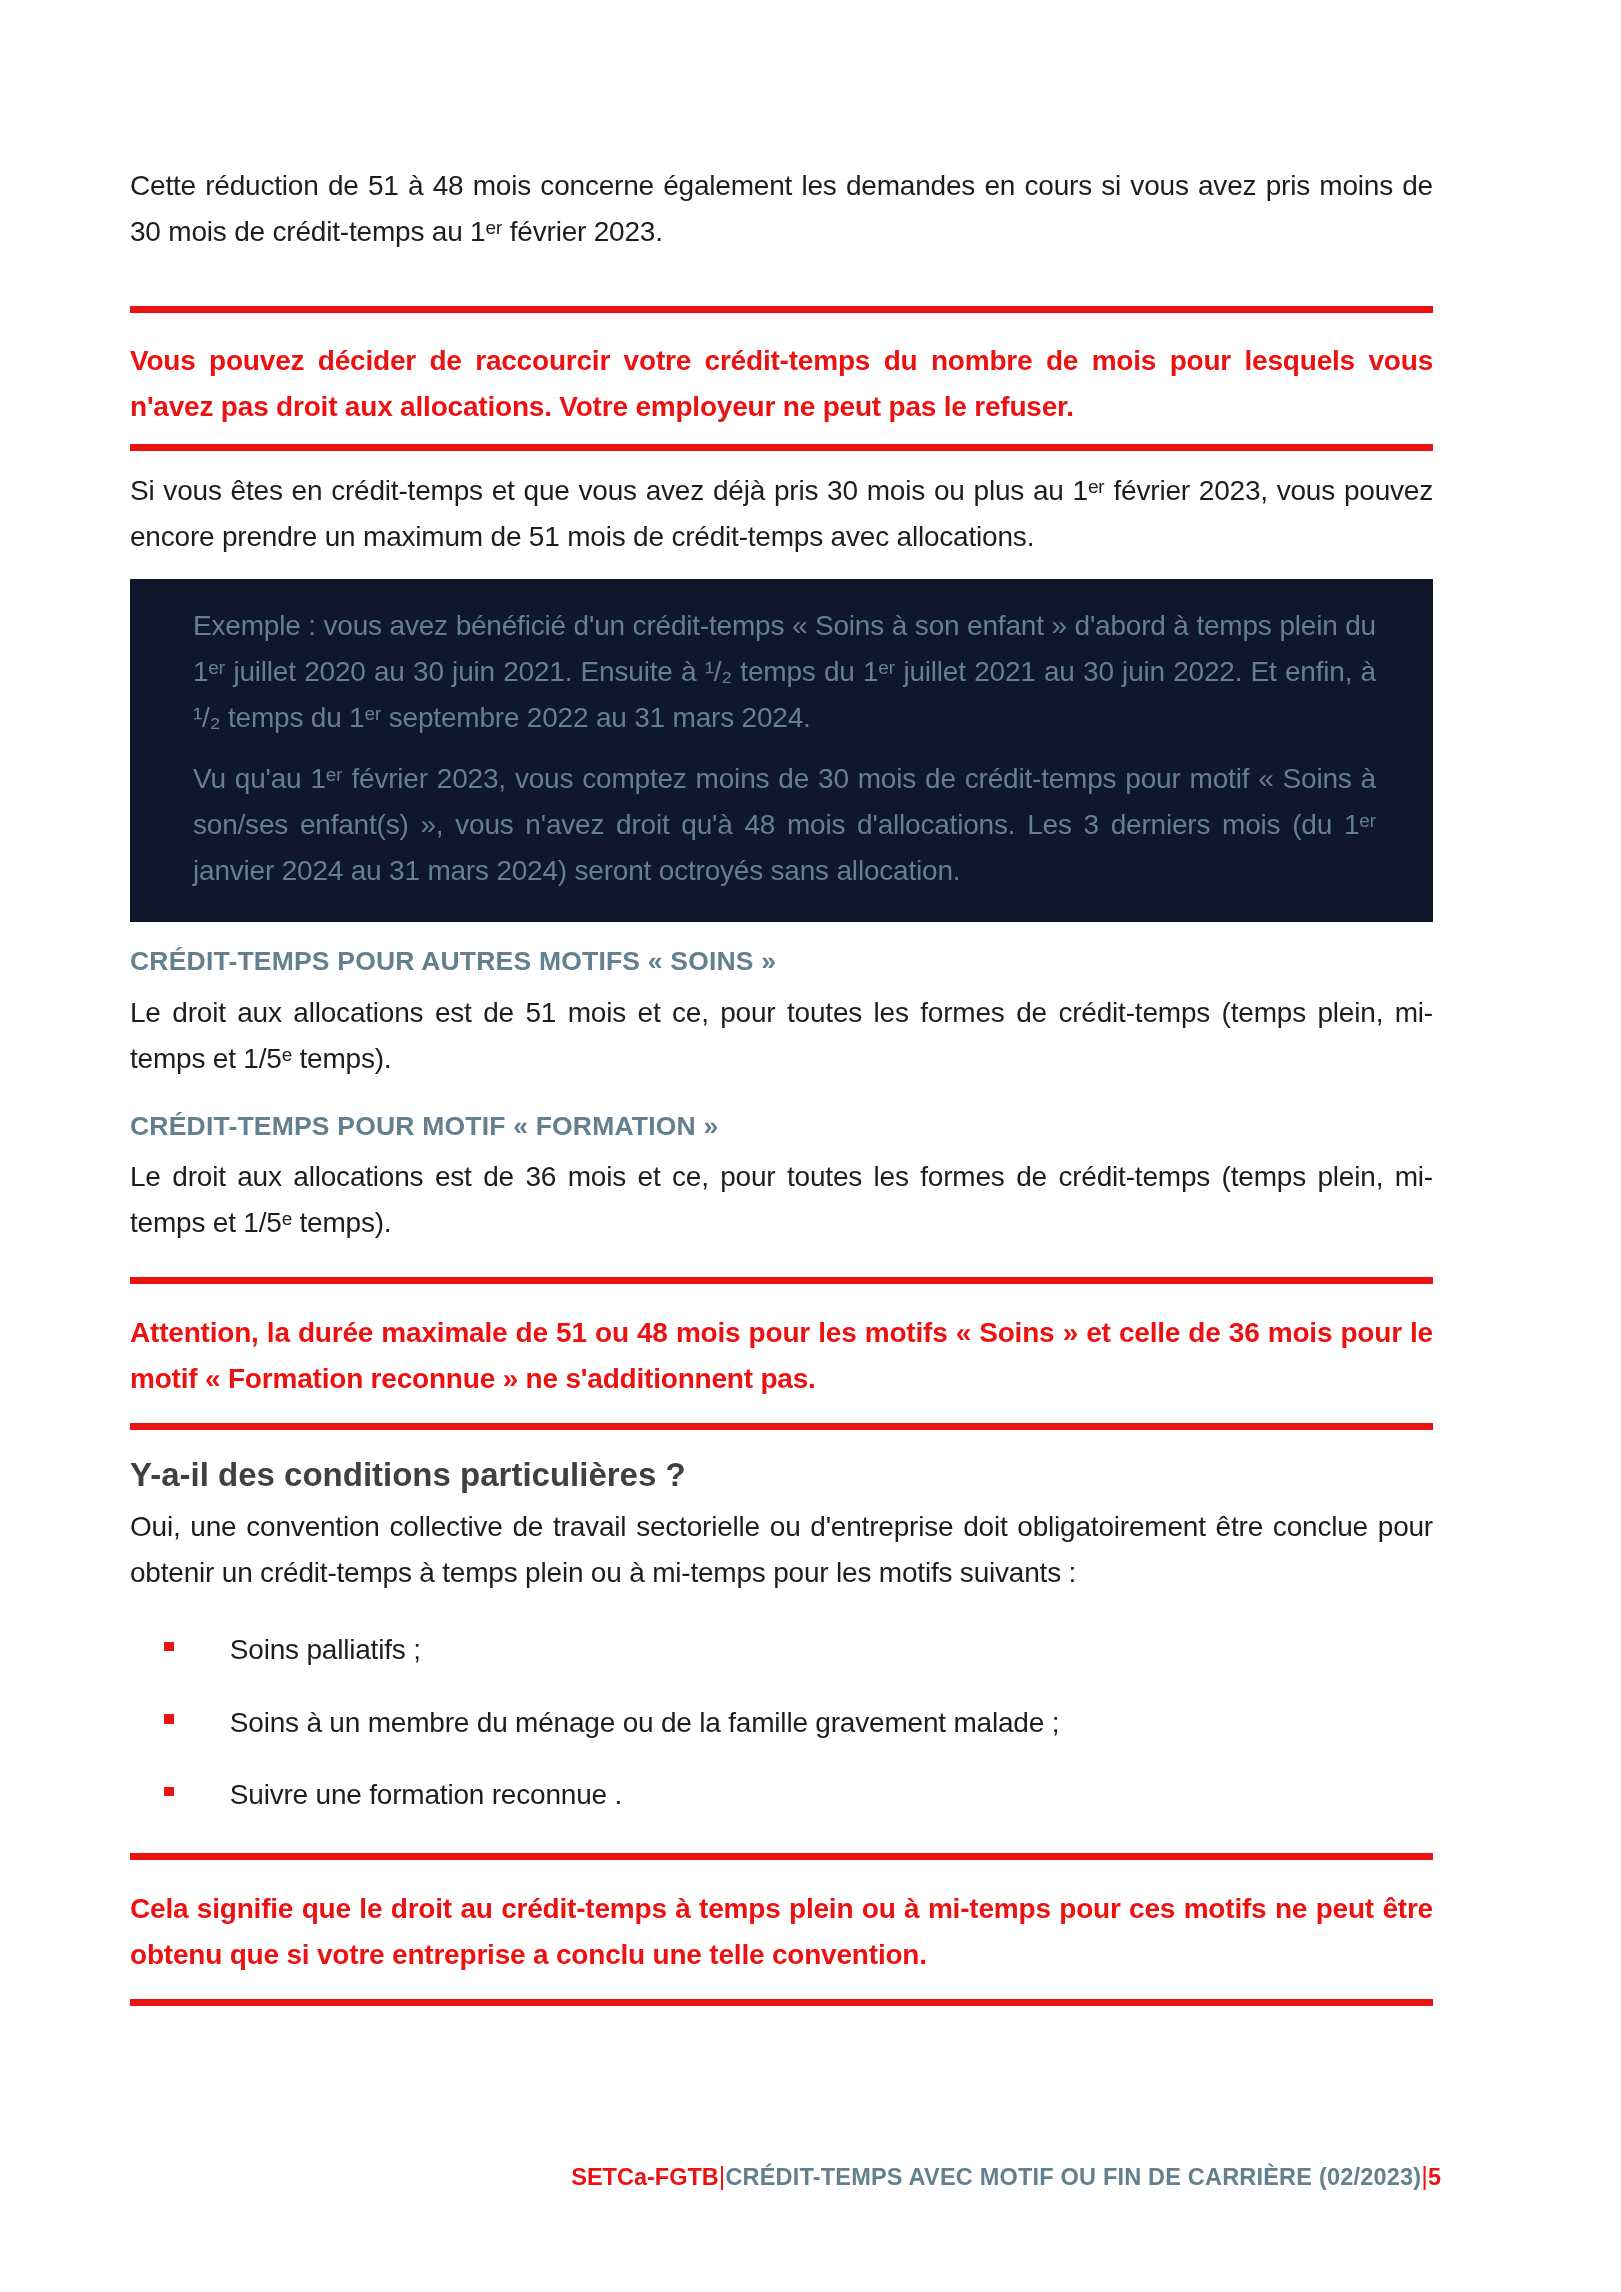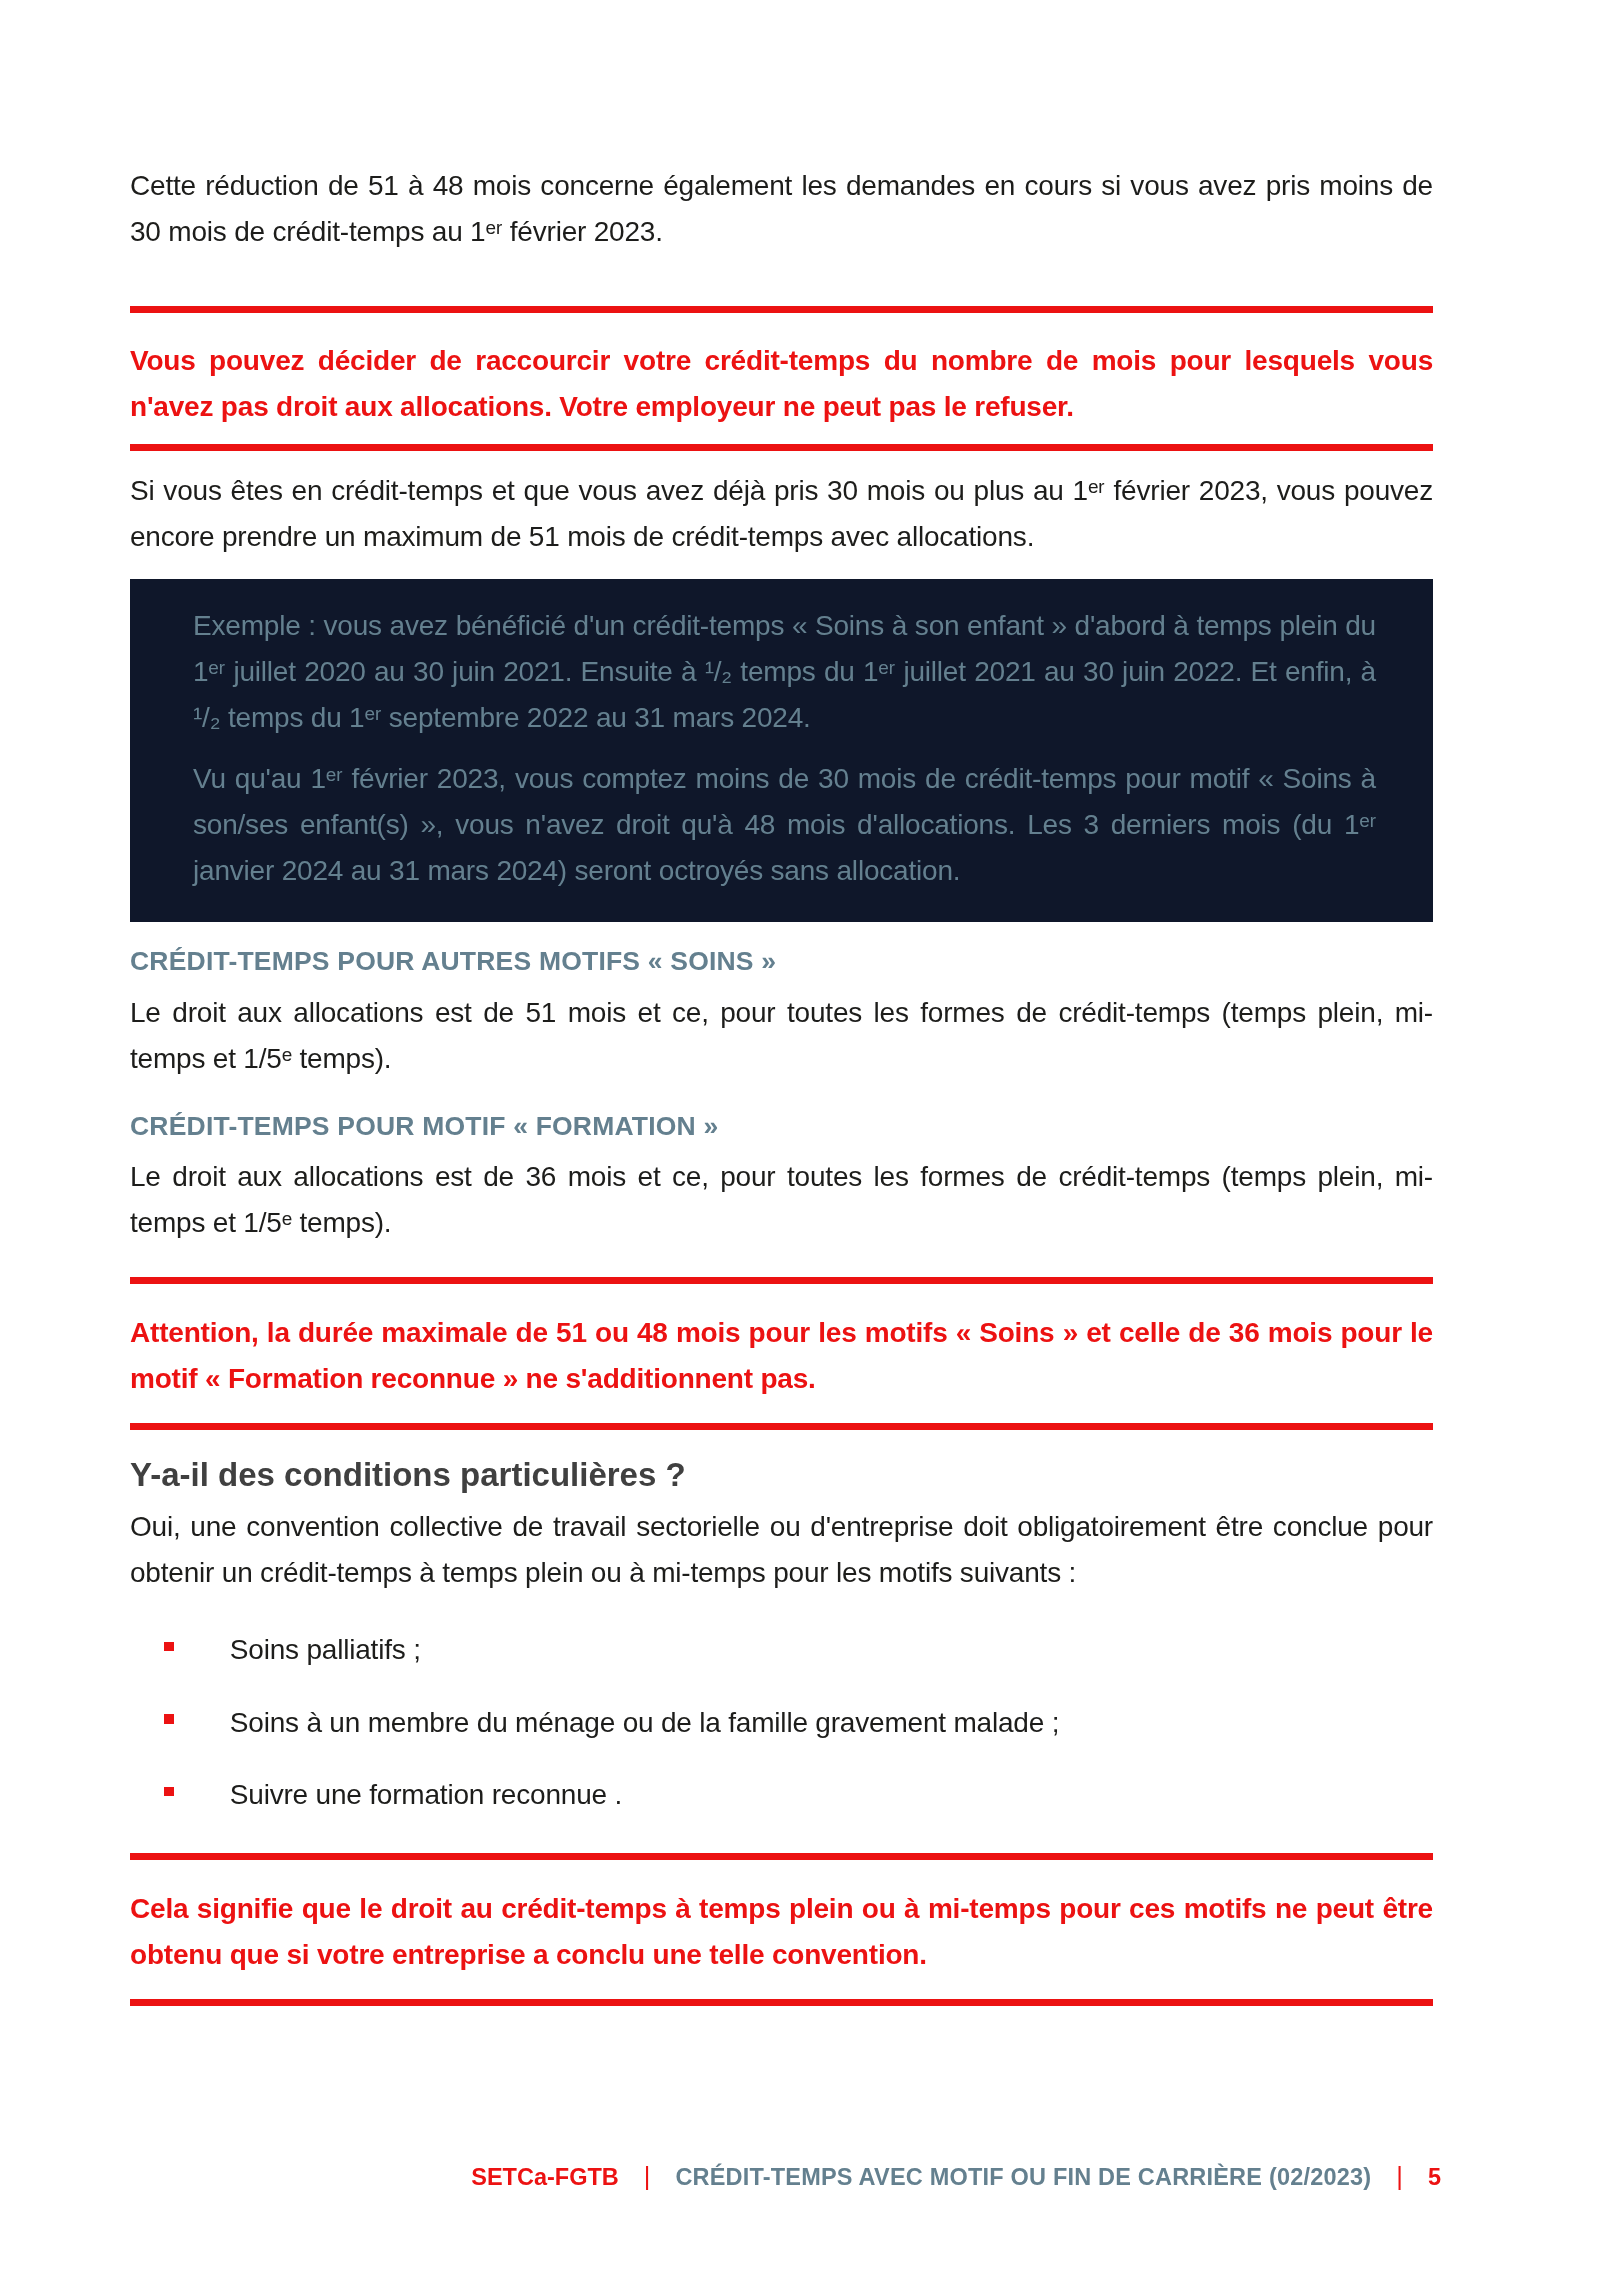--- a/index.html
+++ b/index.html
@@ -107,21 +107,21 @@
   .m-bullets     { margin-top: 31px; }
   .m-rule5       { margin-top: 35px; }
   .m-callout3    { margin-top: 25.5px; }
   .m-rule6       { margin-top: 21.6px; }
   .footer {
     position: absolute;
     top: 2162px;
     right: 180px;
     display: flex;
     align-items: baseline;
-    gap: 25px;
+    gap: 0;
     font-size: 23.5px;
     font-weight: bold;
     white-space: nowrap;
   }
   .footer-brand { color: #ec1212; }
   .footer-sep   { color: #ec1212; font-weight: normal; font-size: 25.5px; }
   .footer-title { color: #64808f; letter-spacing: 0.2px; }
   .footer-page  { color: #ec1212; }
 </style>
 </head>

